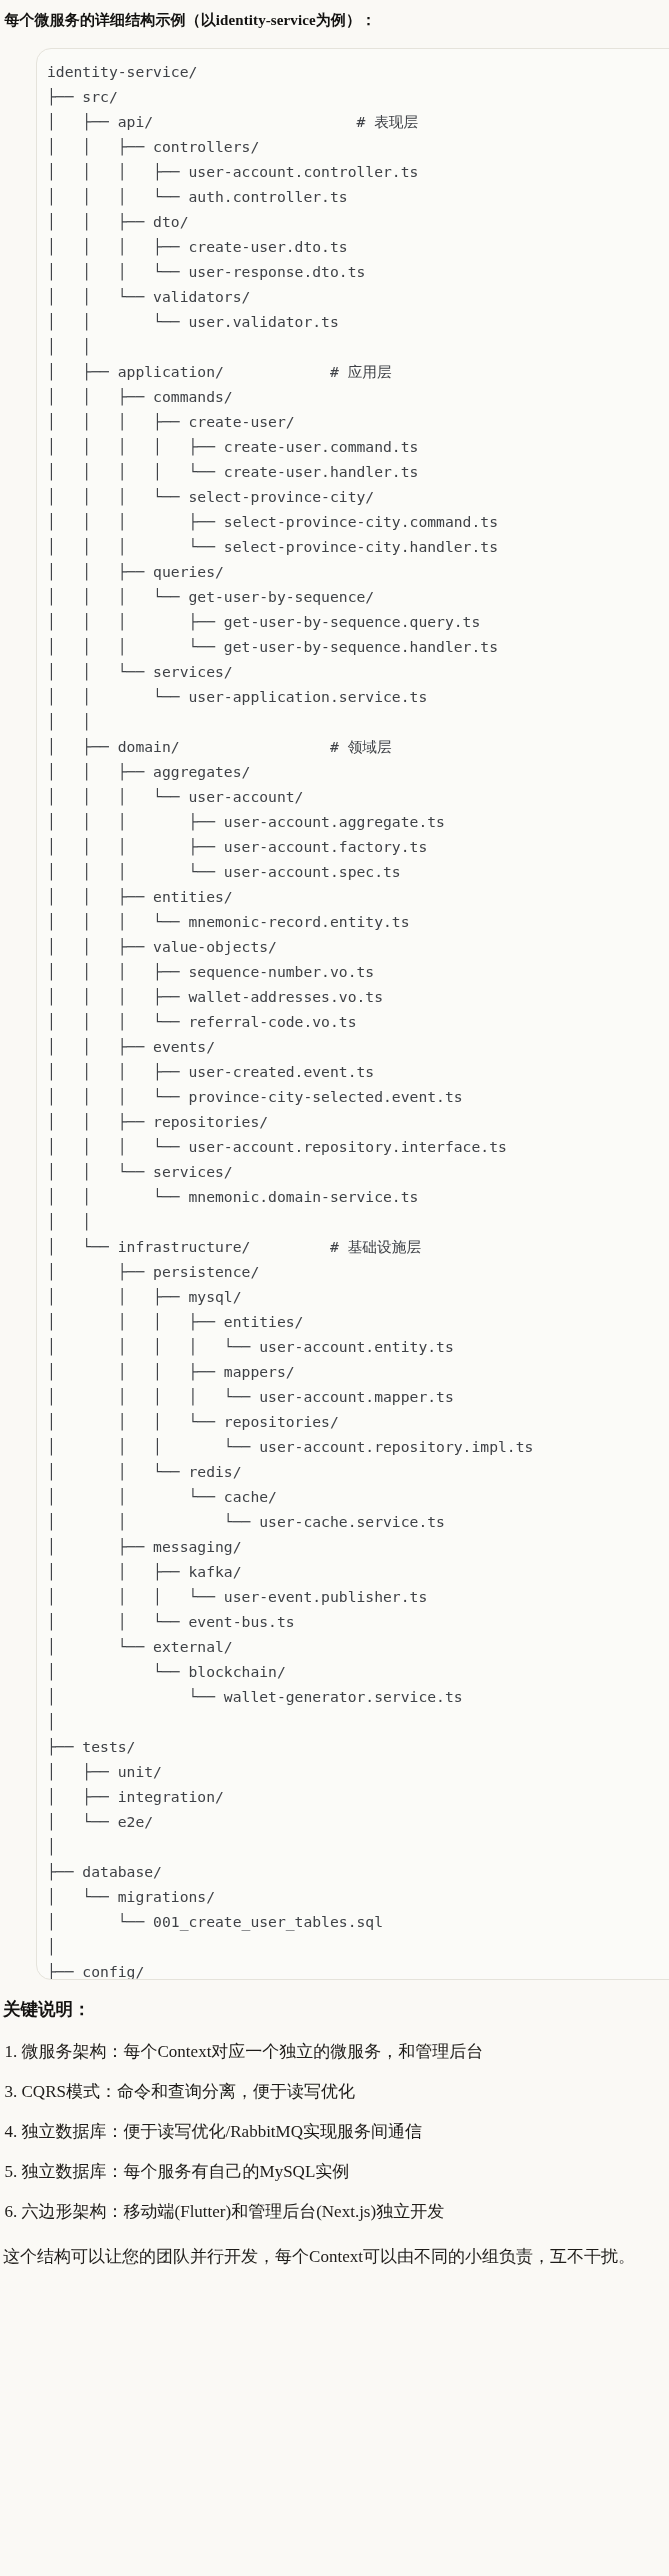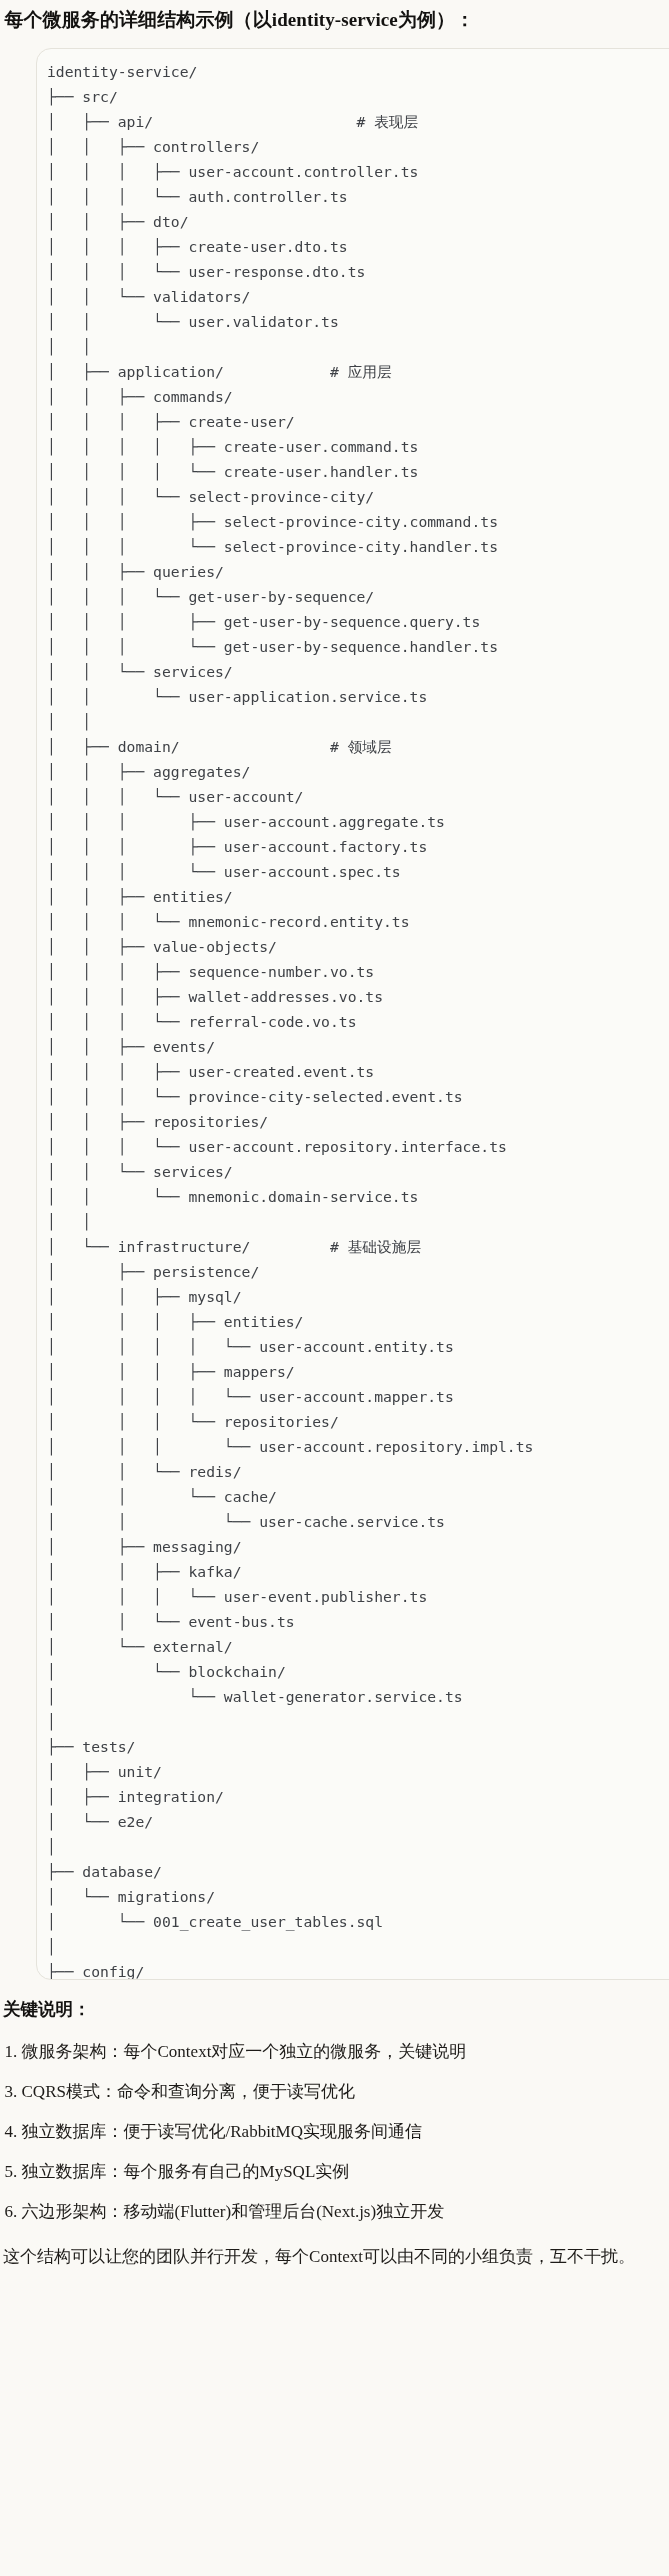--- a/index.html
+++ b/index.html
@@ -10,21 +10,21 @@
     overflow: hidden;
     background: #FAF9F5;
     font-family: "Liberation Serif", serif;
     color: #1d1c19;
   }
   .page { width: 669px; height: 2576px; position: relative; }
 
   .doc-title {
     margin: 0;
     padding: 8.1px 5px 0 4.4px;
-    font-size: 19px;
+    font-size: 15px;
     line-height: 24px;
     font-weight: 700;
     color: #131210;
     letter-spacing: 0.1px;
   }
 
   .code-block {
     margin-top: 15.6px;
     width: 669px;
     height: 1932px;
@@ -159,21 +159,21 @@
 ├── package.json
 ├── tsconfig.json
 ├── .env.example
 └── README.md</pre>
   </div>
 
   <div class="notes" style="color: rgb(29, 27, 24);">
 
     <p class="notes-heading">关键说明：</p>
 
-    <p class="note-item"><span class="note-num">1.</span><span class="note-label">微服务架构</span><span class="note-sep">：</span><span class="note-text">每个Context对应一个独立的微服务，关键说明</span></p>
+    <p class="note-item"><span class="note-num">1.</span><span class="note-label">微服务架构</span><span class="note-sep">：</span><span class="note-text">每个Context对应一个独立的微服务，和管理后台</span></p>
 
 
     <p class="note-item"><span class="note-num">3.</span><span class="note-label">CQRS模式</span><span class="note-sep">：</span><span class="note-text">命令和查询分离，便于读写优化</span></p>
 
     <p class="note-item"><span class="note-num">4.</span><span class="note-label">独立数据库</span><span class="note-sep">：</span><span class="note-text">便于读写优化/RabbitMQ实现服务间通信</span></p>
 
     <p class="note-item"><span class="note-num">5.</span><span class="note-label">独立数据库</span><span class="note-sep">：</span><span class="note-text">每个服务有自己的MySQL实例</span></p>
 
     <p class="note-item"><span class="note-num">6.</span><span class="note-label">六边形架构</span><span class="note-sep">：</span><span class="note-text">移动端(Flutter)和管理后台(Next.js)独立开发</span></p>
 

